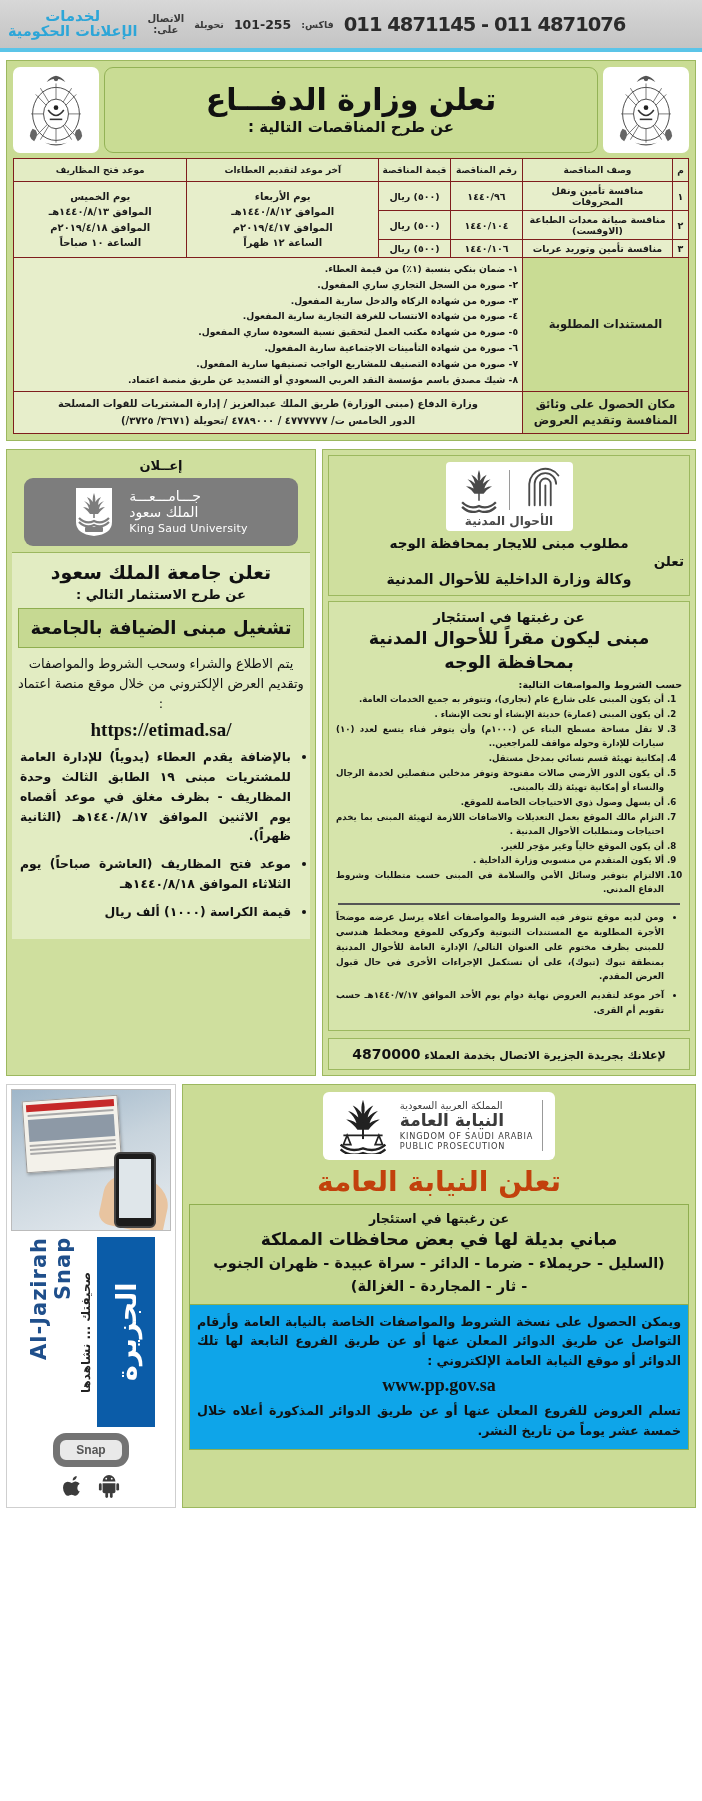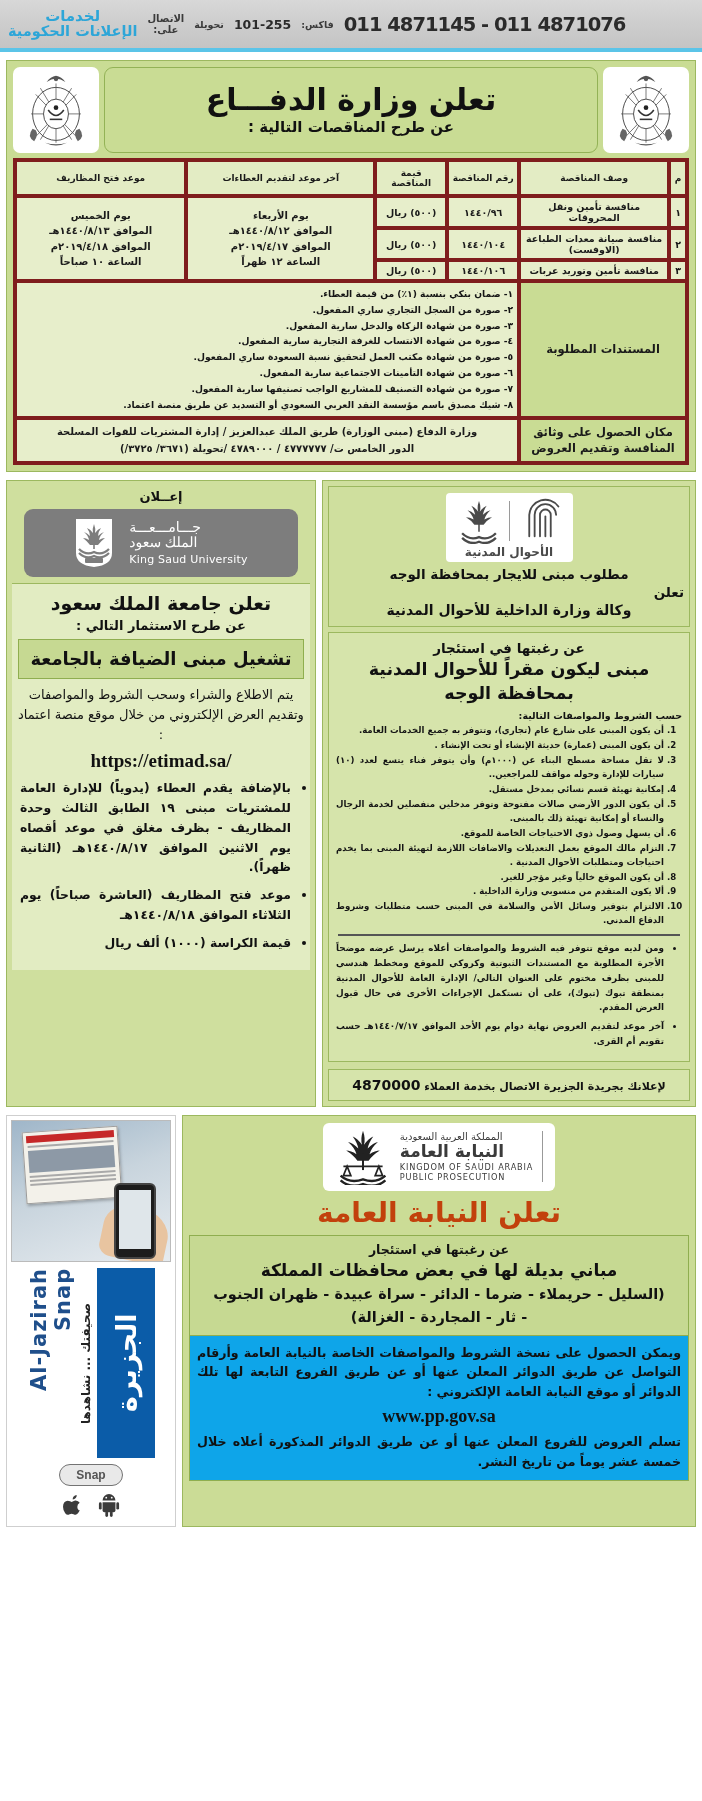--- a/index.html
+++ b/index.html
@@ -48,21 +48,21 @@
     padding: 4px 4px;
   }
   .def-t1 { font-size: 30px; font-weight: bold; color: #111; letter-spacing: 1px; line-height: 1.15; }
   .def-t2 { font-size: 15px; font-weight: bold; color: #111; line-height: 1.3; margin-top: 1px;}
 
   table.tenders {
     width: 100%; border-collapse: collapse; margin-top: 5px;
     background: #e7eecb; font-size: 9.5px;
   }
   table.tenders th, table.tenders td {
-    border: 4px solid #7f1d1d; padding: 3px 4px; text-align: center;
+    border: 1px solid #7f1d1d; padding: 3px 4px; text-align: center;
     color: #1a1a1a; font-weight: bold; vertical-align: middle;
   }
   table.tenders thead th { background: #e3ecc4; font-size: 9px; padding: 6px 3px; }
   .col-no { width: 16px; }
   .col-desc { width: 150px; }
   .col-num { width: 72px; }
   .col-val { width: 72px; }
   .cell-date { line-height: 1.55; font-size: 10px; }
   .docs-label {
     background: #c9dc94; width: 118px; font-size: 11.5px; line-height: 1.4;
@@ -116,21 +116,21 @@
   #ksu { flex: 1; background: #cfdf9e; border: 1px solid #9cb85f; padding: 5px; }
   .ksu-ilan { text-align: center; font-size: 13px; font-weight: bold; color: #111; letter-spacing: 3px; padding: 3px 0 5px; }
   .ksu-logo-wrap { display: flex; justify-content: center; }
   .ksu-logo {
     background: #7d7d7d; border-radius: 9px; padding: 8px 12px;
     display: flex; flex-direction: row-reverse; align-items: center; gap: 15px; width: 92%;
     justify-content: center;
   }
   .ksu-logo-text { display: flex; flex-direction: column; align-items: flex-end; color: #fff; }
   .ksu-ar1 { font-size: 14px; letter-spacing: 3px; line-height: 1.15; }
-  .ksu-ar2 { font-size: 14px; letter-spacing: 1px; line-height: 1.2; font-family: Liberation Serif, serif; }
+  .ksu-ar2 { font-size: 14px; letter-spacing: 1px; line-height: 1.2; }
   .ksu-en { font-size: 11px; letter-spacing: 0.2px; margin-top: 1px; }
   .ksu-body { background: #e2ecc2; border-top: 1px solid #9cb85f; margin-top: 6px; padding: 7px 6px 9px; }
   .ksu-h1 { text-align: center; font-size: 19px; font-weight: bold; color: #111; line-height: 1.35; }
   .ksu-h2 { text-align: center; font-size: 13px; font-weight: bold; color: #111; margin-top: 2px; }
   .ksu-highlight {
     background: #c6d992; border: 1px solid #8fae4f; margin: 6px 0;
     text-align: center; font-size: 18px; font-weight: bold; color: #111;
     padding: 7px 4px; line-height: 1.3;
   }
   .ksu-p { text-align: center; font-size: 13px; font-weight: normal; color: #111; line-height: 1.55; }
@@ -203,21 +203,21 @@
     display: flex; align-items: center; justify-content: center;
   }
   .snap-jaz {
     width: 58px; height: 190px; background: #0b5ca8; color: #fff;
     display: flex; align-items: center; justify-content: center;
     writing-mode: vertical-rl; transform: rotate(180deg);
     font-size: 27px; font-weight: bold; letter-spacing: 2px;
   }
   .snap-btn-wrap { display: flex; justify-content: center; margin: 6px 0 4px; }
   .snap-btn {
-    background: #e9e9e9; border: 1px solid #737373; border-radius: 13px;
+    background: #e9e9e9; border: 7px solid #737373; border-radius: 13px;
     padding: 3px 16px; font-size: 12px; color: #555; font-weight: bold;
     font-family: "Liberation Sans", sans-serif;
   }
   .snap-stores { display: flex; justify-content: center; gap: 14px; padding: 2px 0 8px; }
   .store-ico { width: 22px; height: 26px; display: block; }
 
   
   svg { display: block; }
 </style>
 </head>

